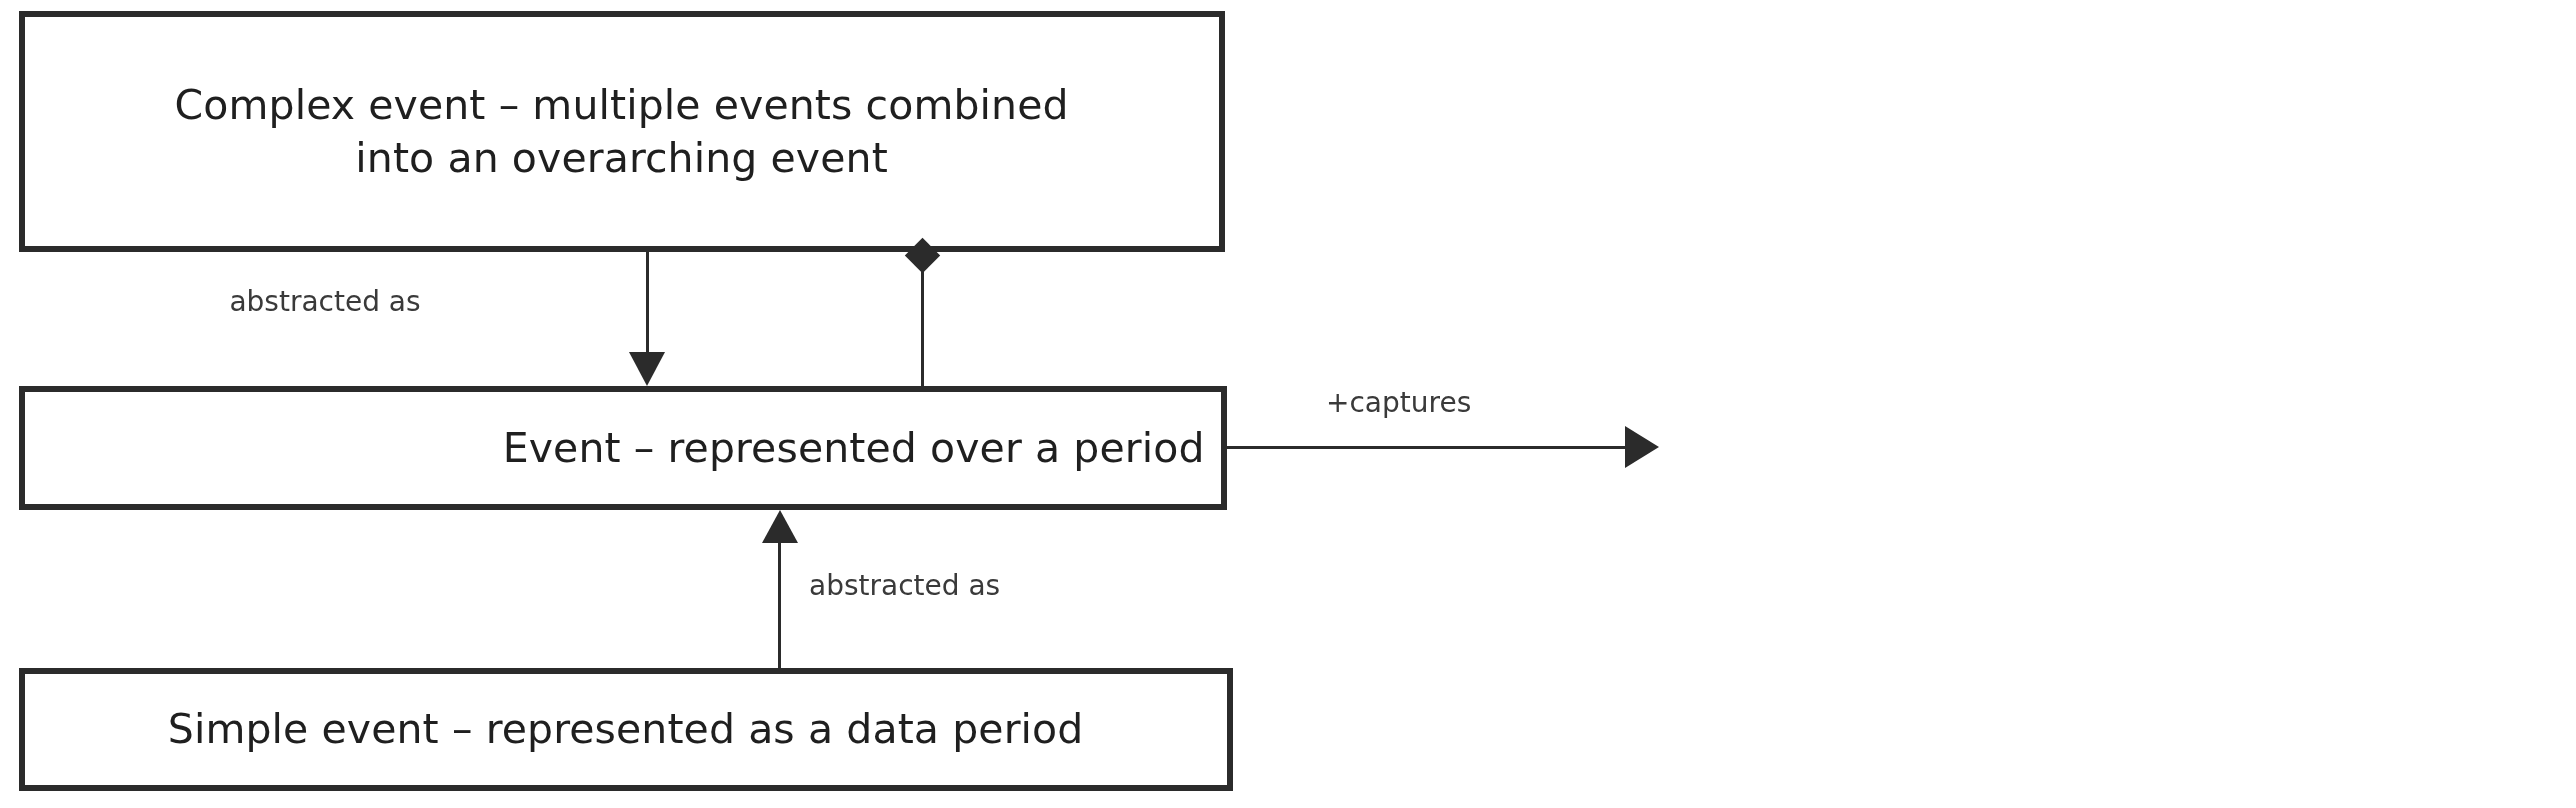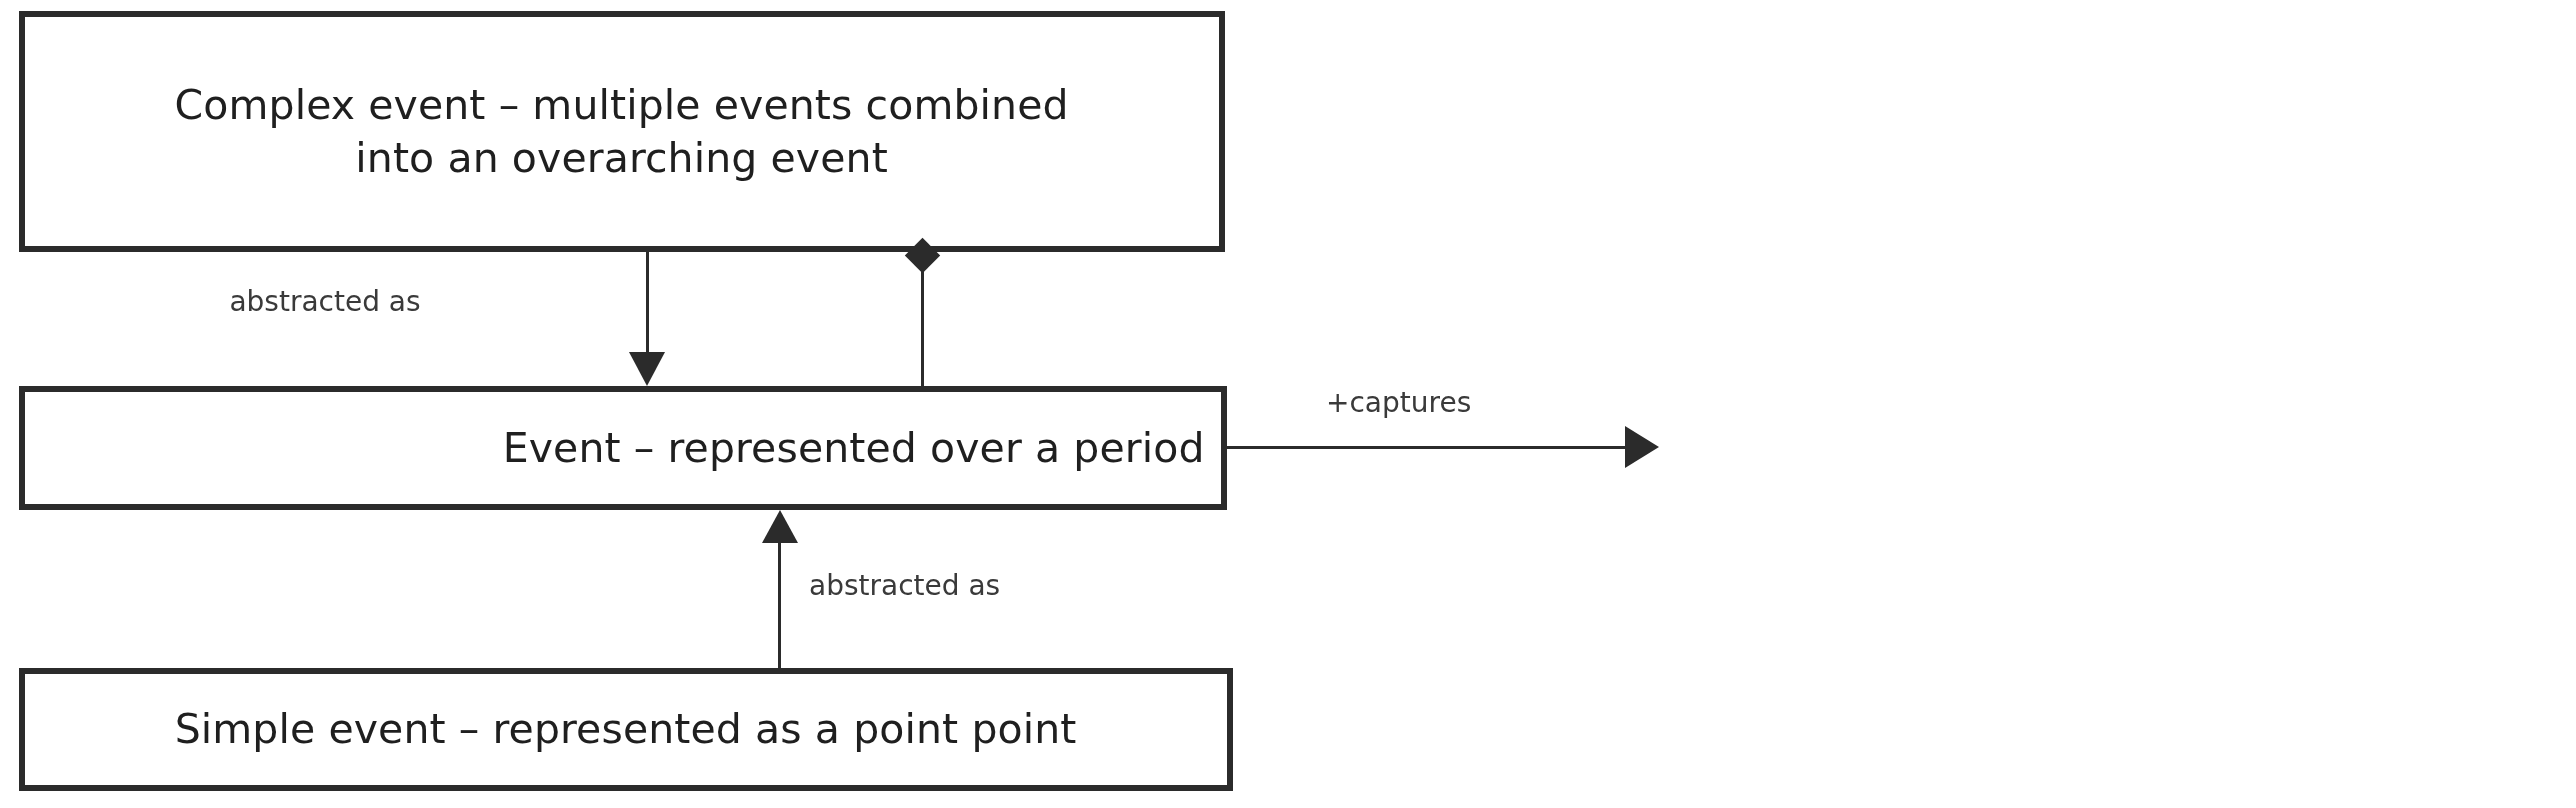--- a/index.html
+++ b/index.html
@@ -141,21 +141,21 @@
   <div class="node" id="node-complex-event">
     <span class="node-label">Complex event – multiple events combined
 into an overarching event</span>
   </div>
 
   <div class="node" id="node-event">
     <span class="node-label">Event – represented over a period</span>
   </div>
 
   <div class="node" id="node-simple-event">
-    <span class="node-label">Simple event – represented as a point point</span>
+    <span class="node-label">Simple event – represented as a data period</span>
   </div>
 
 
   <div class="edge-line-v" id="edge1-line"></div>
   <div class="arrowhead-down" id="edge1-arrow"></div>
   <div class="edge-label" id="edge1-label">abstracted as</div>
 
   <div class="edge-line-v" id="edge2-line"></div>
   <div class="diamond" id="edge2-diamond"></div>
 

